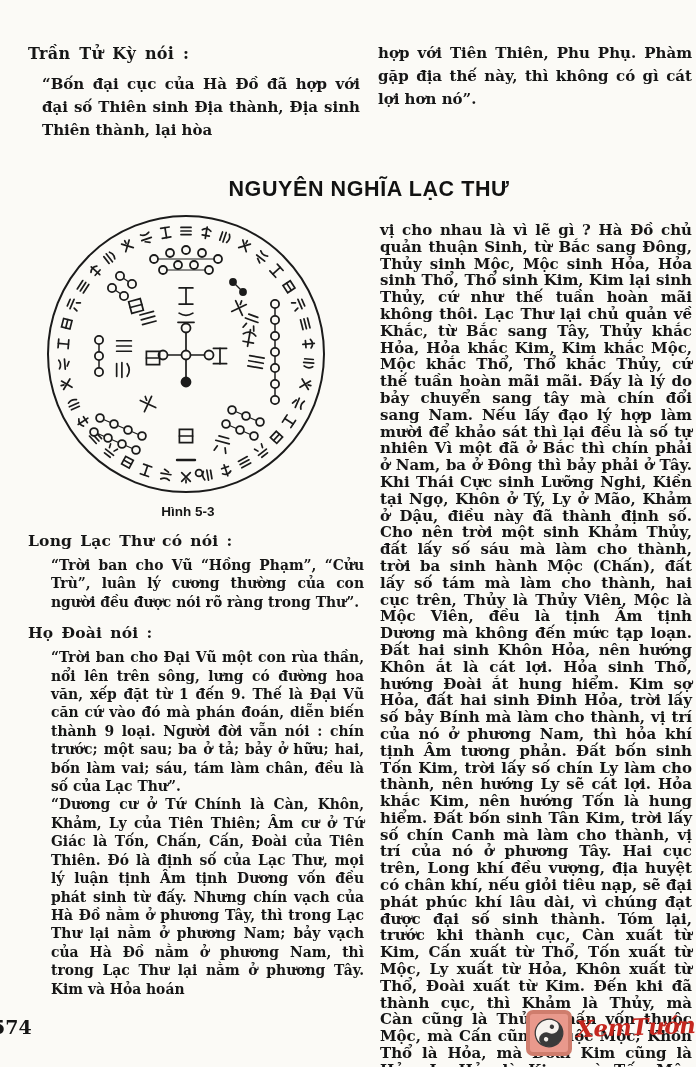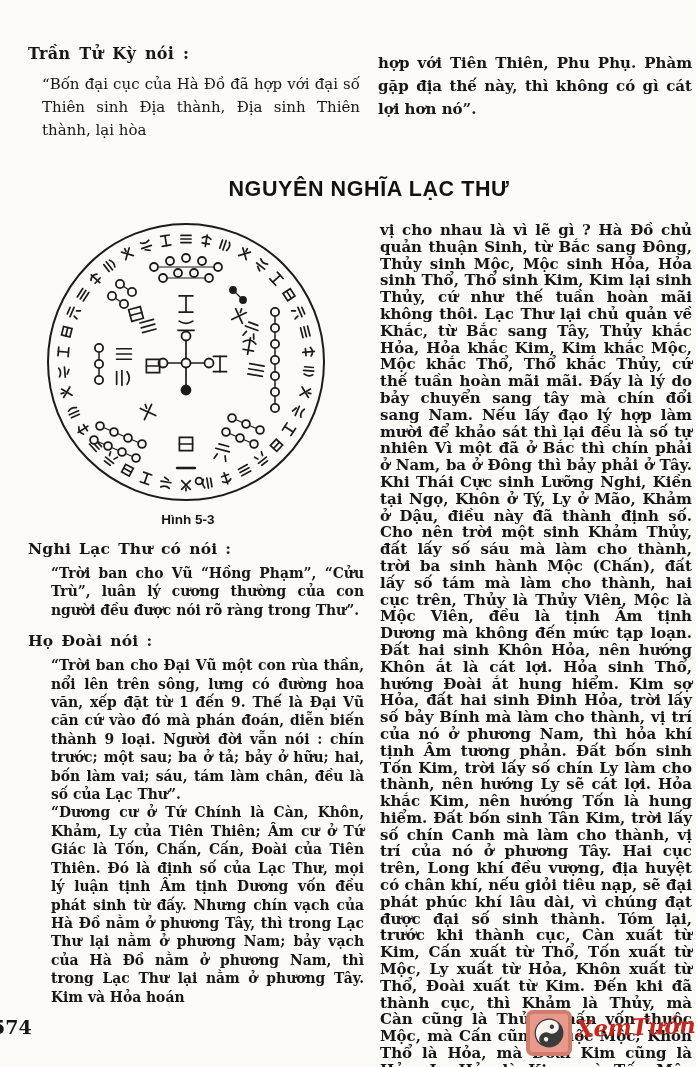--- a/index.html
+++ b/index.html
@@ -1,30 +1,30 @@
 <!DOCTYPE html>
 <html><head>
 <meta charset="utf-8">
 <style>
   html,body{margin:0;padding:0;}
   body{width:696px;height:1067px;overflow:hidden;background:#e8e8e6;}
   .page{position:relative;width:696px;height:1067px;background:#fbfaf6;overflow:hidden;
         color:#161616;font-family:"DejaVu Serif",serif;padding-left:36px;}
   
   .top-left{position:absolute;left:28px;top:44px;width:332px;}
-  .top-right{position:absolute;left:378px;top:52px;width:314px;
+  .top-right{position:absolute;left:378px;top:42px;width:314px;
              font-size:15px;line-height:23px;font-weight:600;text-align:justify;}
   .speaker{font-weight:700;font-size:16px;letter-spacing:.3px;word-spacing:3px;margin:0 0 10px 0;}
-  .top-quote{margin:0 0 0 14px;font-size:15px;line-height:23px;font-weight:400;text-align:justify;}
+  .top-quote{margin:0 0 0 14px;font-size:15px;line-height:23px;font-weight:700;text-align:justify;}
   
   .main-title{position:absolute;left:0;top:174px;width:100%;text-align:center;margin:3px;
               font-family:"Liberation Sans",sans-serif;font-weight:700;font-size:21.5px;
               letter-spacing:.6px;color:#121212;}
   
-  .col-left{position:absolute;left:28px;top:220px;width:336px;}
+  .col-left{position:absolute;left:28px;top:212px;width:336px;}
   .col-right{position:absolute;left:380px;top:222px;width:312px;
              font-size:15px;line-height:16.8px;font-weight:600;text-align:justify;}
   .col-right p{margin:0;}
   figure{margin:0;padding:0;}
   .fig-caption{width:300px;margin:2px 0 0 10px;text-align:center;
                font-family:"Liberation Sans",sans-serif;font-weight:700;font-size:13.5px;}
   .lc-heading{font-weight:700;font-size:15.5px;letter-spacing:.2px;word-spacing:2.5px;
               margin:12px 0 6px 0;}
   .lc-quote{margin:0 0 0 23px;font-size:13.9px;line-height:18.4px;font-weight:600;text-align:justify;}
   
@@ -379,21 +379,21 @@
             <path d="M-6,-6 H6 V6 H-6 Z" fill="none" stroke="#1b1b1b" stroke-width="1.5454545454545452" stroke-linecap="round"></path>
             <path d="M-6,0 H6" fill="none" stroke="#1b1b1b" stroke-width="1.5454545454545452" stroke-linecap="round"></path>
           </g>
           <line x1="141" y1="248" x2="159" y2="248" stroke="#1b1b1b" stroke-width="2.4" stroke-linecap="round"></line>
           <circle cx="163" cy="261" r="3.4" fill="#fbfaf6" stroke="#1b1b1b" stroke-width="1.8"></circle>
         </svg>
       <figcaption class="fig-caption">Hình 5-3</figcaption>
     </figure>
 
     <div class="section">
-      <h3 class="lc-heading">Nghi Lạc Thư có nói :</h3>
+      <h3 class="lc-heading">Long Lạc Thư có nói :</h3>
       <p class="lc-quote">“Trời ban cho Vũ “Hồng Phạm”, “Cửu Trù”, luân lý cương thường của con người đều được nói rõ ràng trong Thư”.</p>
     </div>
 
     <div class="section">
       <h3 class="lc-heading">Họ Đoài nói :</h3>
       <p class="lc-quote">“Trời ban cho Đại Vũ một con rùa thần, nổi lên trên sông, lưng có đường hoa văn, xếp đặt từ 1 đến 9. Thế là Đại Vũ căn cứ vào đó mà phán đoán, diễn biến thành 9 loại. Người đời vẫn nói : chín trước; một sau; ba ở tả; bảy ở hữu; hai, bốn làm vai; sáu, tám làm chân, đều là số của Lạc Thư”.</p>
     </div>
 
     <div class="section">
       <p class="lc-quote">“Dương cư ở Tứ Chính là Càn, Khôn, Khảm, Ly của Tiên Thiên; Âm cư ở Tứ Giác là Tốn, Chấn, Cấn, Đoài của Tiên Thiên. Đó là định số của Lạc Thư, mọi lý luận tịnh Âm tịnh Dương vốn đều phát sinh từ đấy. Nhưng chín vạch của Hà Đồ nằm ở phương Tây, thì trong Lạc Thư lại nằm ở phương Nam; bảy vạch của Hà Đồ nằm ở phương Nam, thì trong Lạc Thư lại nằm ở phương Tây. Kim và Hỏa hoán</p>

